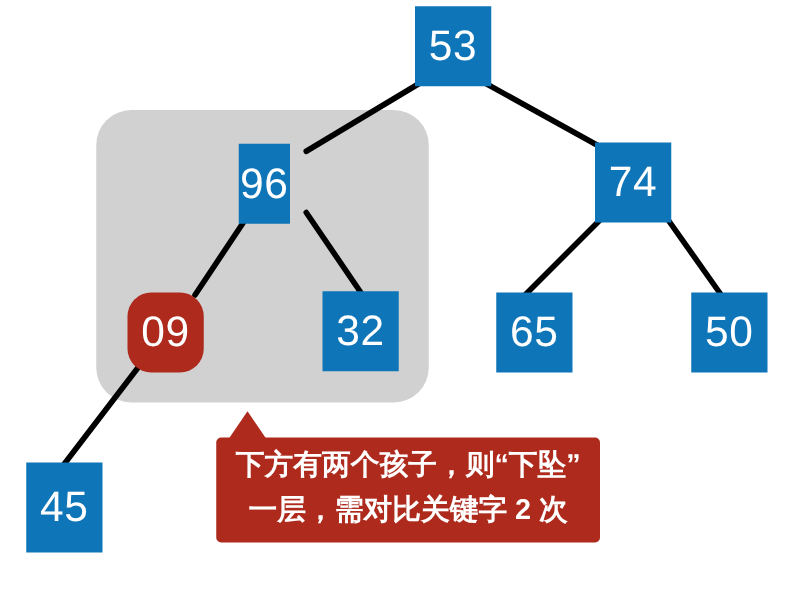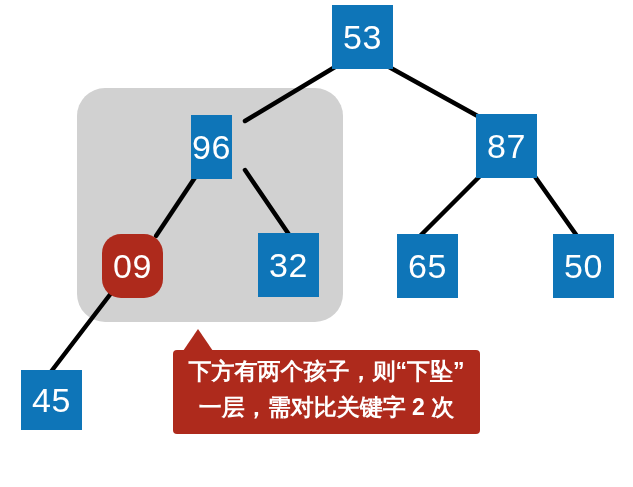--- a/index.html
+++ b/index.html
@@ -74,25 +74,25 @@
       <line x1="380" y1="62" x2="483" y2="119" stroke="#000000" stroke-width="4.5" stroke-linecap="round"></line>
       <line x1="200" y1="170" x2="156" y2="236" stroke="#000000" stroke-width="4.5" stroke-linecap="round"></line>
       <line x1="245" y1="170" x2="290" y2="236" stroke="#000000" stroke-width="4.5" stroke-linecap="round"></line>
       <line x1="484" y1="172" x2="420" y2="236" stroke="#000000" stroke-width="4.5" stroke-linecap="round"></line>
       <line x1="531" y1="171" x2="577" y2="236" stroke="#000000" stroke-width="4.5" stroke-linecap="round"></line>
       <line x1="112" y1="292" x2="50" y2="373" stroke="#000000" stroke-width="4.5" stroke-linecap="round"></line>
     </svg>
   <div id="nodes">
       <div class="node blue" style="left: 332px; top: 5px; width: 61px; height: 64px;">53</div>
       <div class="node blue" style="left: 191px; top: 115px; width: 41px; height: 64px;">96</div>
-      <div class="node blue" style="left: 476px; top: 114px; width: 61px; height: 64px;">87</div>
+      <div class="node blue" style="left: 476px; top: 114px; width: 61px; height: 64px;">74</div>
       <div class="node red" style="left: 102px; top: 234px; width: 61px; height: 64px;">09</div>
       <div class="node blue" style="left: 258px; top: 233px; width: 61px; height: 64px;">32</div>
       <div class="node blue" style="left: 397px; top: 234px; width: 61px; height: 64px;">65</div>
       <div class="node blue" style="left: 553px; top: 234px; width: 61px; height: 64px;">50</div>
-      <div class="node blue" style="left: 21px; top: 370px; width: 61px; height: 60px;">45</div>
+      <div class="node blue" style="left: 21px; top: 370px; width: 61px; height: 72px;">45</div>
     </div>
   <div class="callout" id="callout" style="left: 173px; top: 350px; width: 307px; height: 84px;">
     <div class="callout-arrow" id="callout-arrow" style="left: 10px;"></div>
     <div class="callout-line">下方有两个孩子，则“下坠”</div>
     <div class="callout-line">一层，需对比关键字 2 次</div>
   </div>
 </div>
 
 </body></html>

